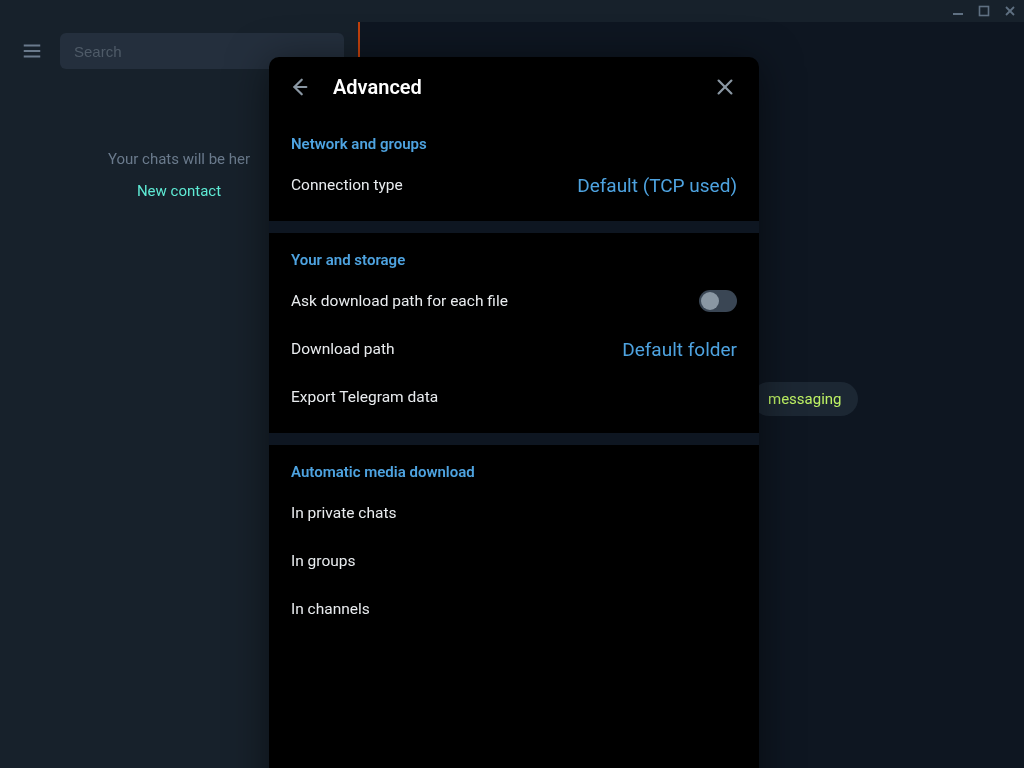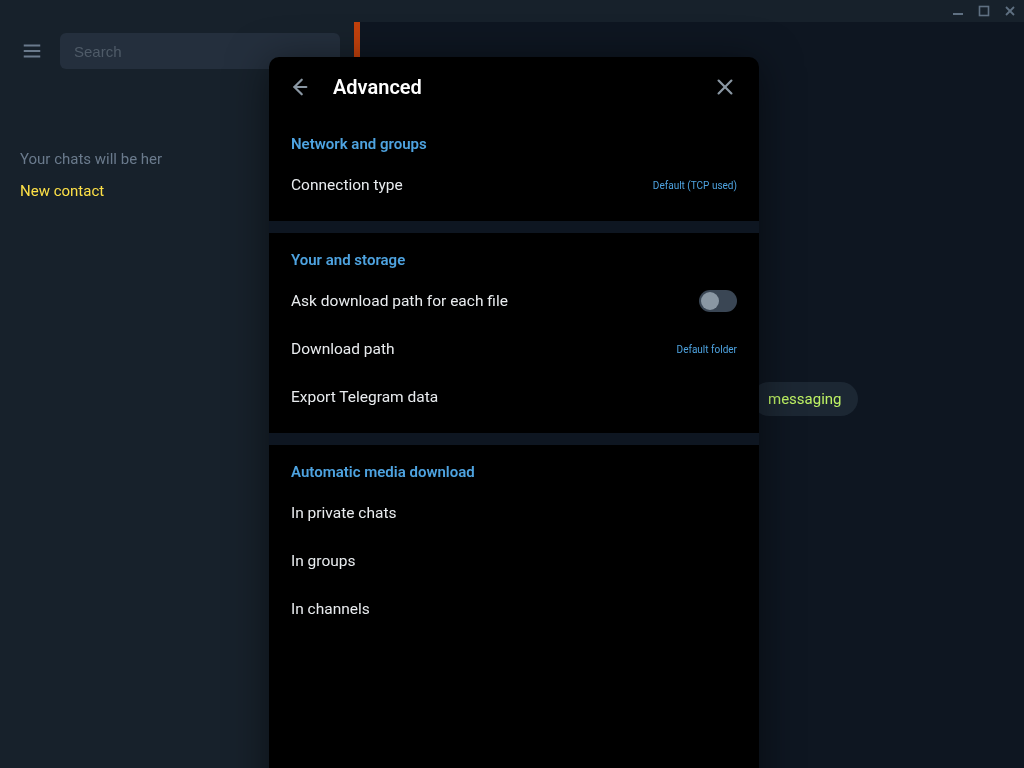--- a/index.html
+++ b/index.html
@@ -29,21 +29,21 @@
     display: flex;
     height: calc(768px - 22px);
   }
 
   
   .sidebar {
     width: 360px;
     background: #17212b;
     display: flex;
     flex-direction: column;
-    border-right: 6px solid #c2410c;
+    border-right: 2px solid #c2410c;
   }
   .sidebar-top {
     display: flex;
     align-items: center;
     gap: 14px;
     padding: 10px 14px 10px 18px;
     height: 58px;
   }
   .hamburger {
     width: 28px; height: 28px;
@@ -66,27 +66,27 @@
     border: none;
     outline: none;
     color: #e9ecef;
     font-size: 15px;
     width: 100%;
   }
   .search-input::placeholder { color: #4f5b68; }
 
   .empty-chats {
     padding: 70px 20px 0 20px;
-    text-align: left;
+    text-align: center;
     color: #6a7a8c;
     font-size: 15px;
   }
   .new-contact {
     margin-top: 14px;
-    color: #fde047;
+    color: #5eead4;
     font-size: 15px;
     cursor: pointer;
   }
 
   
   .main {
     flex: 1;
     background: #0e1621;
     position: relative;
     display: flex;
@@ -167,21 +167,21 @@
     align-items: center;
     justify-content: space-between;
     padding: 12px 22px;
     font-size: 15.5px;
     color: #e9ecef;
     cursor: pointer;
     min-height: 48px;
   }
   .row .right {
     color: #4ea3e0;
-    font-size: 10px;
+    font-size: 19px;
   }
 
   
   .toggle {
     width: 38px; height: 22px;
     background: #3a4654;
     border-radius: 11px;
     position: relative;
   }
   .toggle::after {

